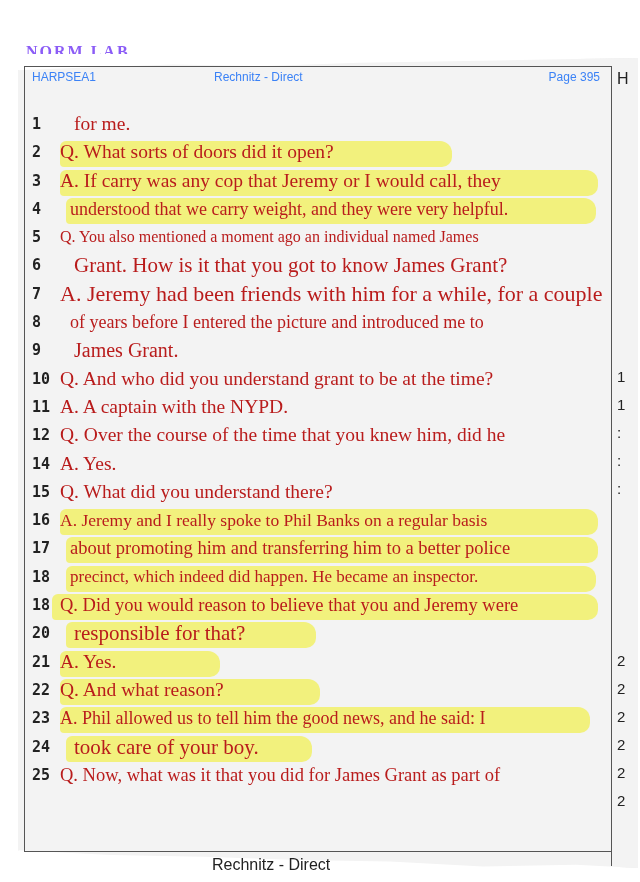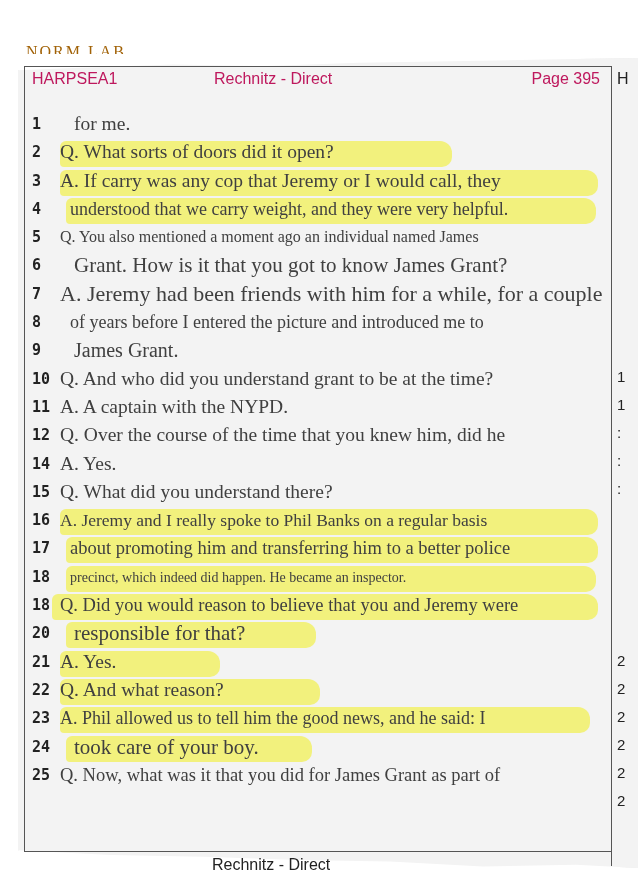--- a/index.html
+++ b/index.html
@@ -9,50 +9,50 @@
   }
   .paper {
     position:absolute; left:18px; top:58px; width:620px; height:810px;
     background:#f3f3f3;
     clip-path: polygon(0% 1.5%, 10% 1.2%, 25% 0.8%, 40% 1.0%, 55% 0.6%, 70% 0.4%, 85% 0.2%, 100% 0%,
                        100% 100%, 90% 99.6%, 75% 99.8%, 60% 99.2%, 45% 99.0%, 30% 98.6%, 15% 98.4%, 0% 97.8%);
     box-shadow: 0 0 4px rgba(0,0,0,0.15);
   }
   .torn-top-text {
     position:absolute; left:26px; top:44px; font-family:"Liberation Serif", serif;
-    font-size:16px; color:#a16207; letter-spacing:2px; height:10px; overflow:hidden; line-height:16px;
+    font-size:16px; color:#8b5cf6; letter-spacing:2px; height:10px; overflow:hidden; line-height:16px;font-weight:bold;
   }
   .frame {
     position:absolute; left:24px; top:66px; width:586px; height:784px;
     border:1px solid #555;
   }
   .side-frame {
     position:absolute; left:611px; top:66px; width:40px; height:800px;
     border-left:1px solid #555;
   }
   .header {
     position:absolute; left:32px; top:70px; width:568px; height:20px;
-    font-family:"Liberation Sans", sans-serif; font-size:16px; color:#be185d;
+    font-family:"Liberation Sans", sans-serif; font-size:12px; color:#3b82f6;
   }
   .header .left { position:absolute; left:0; top:0; }
   .header .center { position:absolute; left:182px; top:0; }
   .header .right { position:absolute; right:0; top:0; }
   .side-h {
     position:absolute; left:617px; top:70px; font-family:"Liberation Sans", sans-serif; font-size:16px; color:#222;
   }
   .lines { position:absolute; left:32px; top:110px; width:570px; }
   .line {
     position:relative; height:28.3px; line-height:28px; white-space:nowrap;
   }
   .ln {
     display:inline-block; width:28px; font-family:"DejaVu Sans Mono", monospace; font-size:15px;
     color:#222; font-weight:bold; vertical-align:top;
   }
   .txt {
-    display:inline-block; font-size:19.5px; color:#404040; position:relative; z-index:2;
+    display:inline-block; font-size:19.5px; color:#b91c1c; position:relative; z-index:2;
   }
   .hl {
     position:absolute; top:3px; height:26px; background:#f2f170; opacity:0.9; z-index:1;
     border-radius:6px 12px 10px 4px;
   }
   .side-num {
     position:absolute; left:617px; font-family:"Liberation Sans", sans-serif; font-size:15px; color:#222;
   }
   .footer {
     position:absolute; left:212px; top:856px; font-family:"Liberation Sans", sans-serif;
@@ -84,21 +84,21 @@
   <div class="line"><span class="ln">7</span><span class="txt" style="font-size:22px">A.  Jeremy had been friends with him for a while, for a couple</span></div>
   <div class="line"><span class="ln">8</span><span class="txt" style="padding-left:10px;font-size:18px">of years before I entered the picture and introduced me to</span></div>
   <div class="line"><span class="ln">9</span><span class="txt" style="padding-left:14px;font-size:20px">James Grant.</span></div>
   <div class="line"><span class="ln">10</span><span class="txt">Q.  And who did you understand grant to be at the time?</span></div>
   <div class="line"><span class="ln">11</span><span class="txt">A.  A captain with the NYPD.</span></div>
   <div class="line"><span class="ln">12</span><span class="txt">Q.  Over the course of the time that you knew him, did he</span></div>
   <div class="line"><span class="ln">14</span><span class="txt">A.  Yes.</span></div>
   <div class="line"><span class="ln">15</span><span class="txt">Q.  What did you understand there?</span></div>
   <div class="line"><span class="hl" style="left:28px;width:538px"></span><span class="ln">16</span><span class="txt" style="font-size:17.5px">A.  Jeremy and I really spoke to Phil Banks on a regular basis</span></div>
   <div class="line"><span class="hl" style="left:34px;width:532px"></span><span class="ln">17</span><span class="txt" style="padding-left:10px;font-size:18.5px">about promoting him and transferring him to a better police</span></div>
-  <div class="line"><span class="hl" style="left:34px;width:530px"></span><span class="ln">18</span><span class="txt" style="padding-left:10px;font-size:14px">precinct, which indeed did happen.  He became an inspector.</span></div>
+  <div class="line"><span class="hl" style="left:34px;width:530px"></span><span class="ln">18</span><span class="txt" style="padding-left:10px;font-size:17px">precinct, which indeed did happen.  He became an inspector.</span></div>
   <div class="line"><span class="hl" style="left:20px;width:546px"></span><span class="ln">18</span><span class="txt" style="font-size:18.5px">Q.  Did you would reason to believe that you and Jeremy were</span></div>
   <div class="line"><span class="hl" style="left:34px;width:250px"></span><span class="ln">20</span><span class="txt" style="padding-left:14px;font-size:21px">responsible for that?</span></div>
   <div class="line"><span class="hl" style="left:28px;width:160px"></span><span class="ln">21</span><span class="txt">A.  Yes.</span></div>
   <div class="line"><span class="hl" style="left:28px;width:260px"></span><span class="ln">22</span><span class="txt">Q.  And what reason?</span></div>
   <div class="line"><span class="hl" style="left:28px;width:530px"></span><span class="ln">23</span><span class="txt" style="font-size:18px">A.  Phil allowed us to tell him the good news, and he said:  I</span></div>
   <div class="line"><span class="hl" style="left:34px;width:246px"></span><span class="ln">24</span><span class="txt" style="padding-left:14px;font-size:21px">took care of your boy.</span></div>
   <div class="line"><span class="ln">25</span><span class="txt" style="font-size:18.5px">Q.  Now, what was it that you did for James Grant as part of</span></div>
 </div>
 
 <span class="side-num" style="top:368px">1</span>

